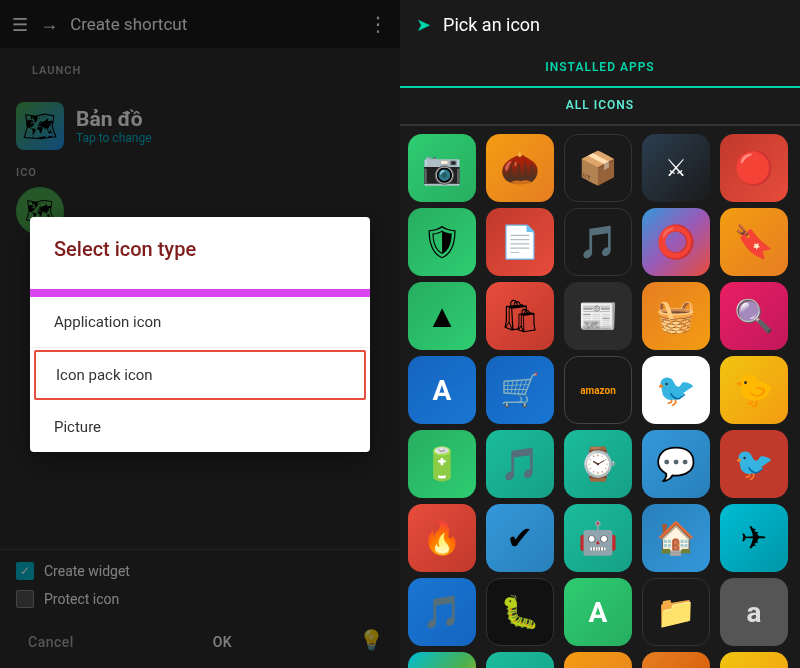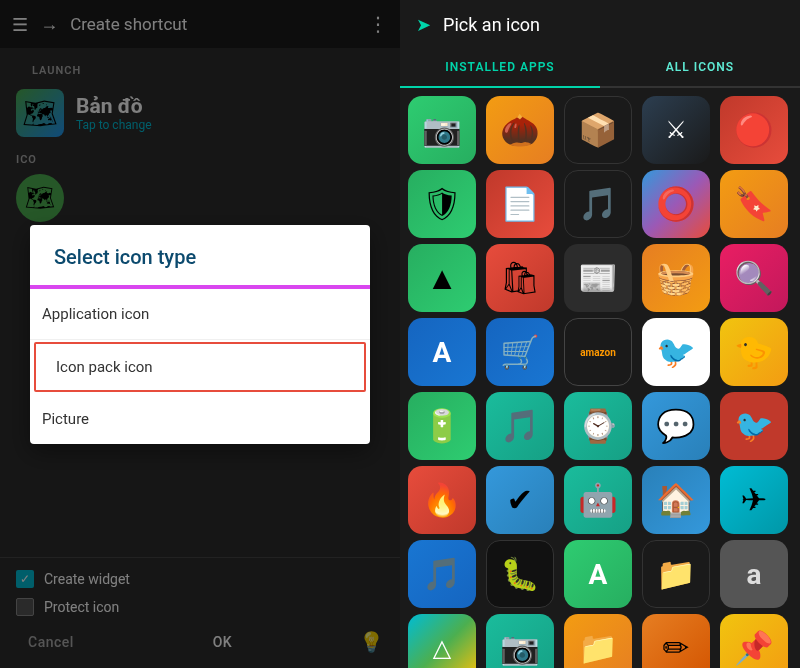--- a/index.html
+++ b/index.html
@@ -51,21 +51,21 @@
     .left-content {
       padding: 12px 16px;
       flex: 1;
     }
 
     .section-label {
       color: #aaa;
       font-size: 11px;
       font-weight: 600;
       letter-spacing: 1px;
-      margin-bottom: 12px;
+      margin-bottom: 25px;
       margin-top: 4px;
       padding-left: 16px;
     }
 
     .launch-row {
       display: flex;
       align-items: center;
       gap: 12px;
       margin-bottom: 16px;
     }
@@ -134,22 +134,22 @@
       display: flex;
       align-items: center;
       justify-content: center;
       font-size: 12px;
       color: #fff;
     }
 
     .bottom-buttons {
       display: flex;
       justify-content: space-between;
-      align-items: center;
-      margin-top: 12px;
+      align-items: flex-start;
+      margin-top: 20px;
     }
 
     .btn-cancel, .btn-ok {
       color: #aaa;
       font-size: 14px;
       font-weight: 500;
       letter-spacing: 0.5px;
       cursor: pointer;
       padding: 6px 12px;
     }
@@ -177,29 +177,29 @@
 
     .dialog {
       background: #fff;
       width: 340px;
       border-radius: 4px;
       overflow: hidden;
       box-shadow: 0 8px 24px rgba(0,0,0,0.4);
     }
 
     .dialog-title {
-      color: #0c4a6e;
+      color: #7f1d1d;
       font-size: 20px;
       font-weight: 500;
-      padding: 20px 24px 16px;
-      border-bottom: 4px solid #d946ef;
+      padding: 20px 24px 28px;
+      border-bottom: 8px solid #d946ef;
     }
 
     .dialog-item {
-      padding: 16px 12px;
+      padding: 16px 24px;
       font-size: 15px;
       color: #333;
       cursor: pointer;
       border-bottom: 1px solid #f0f0f0;
     }
 
     .dialog-item.selected {
       border: 2px solid #e74c3c;
       background: #fff;
       margin: 2px 4px;
@@ -236,20 +236,21 @@
 
     .right-top-bar-title {
       color: #fff;
       font-size: 18px;
     }
 
     .tabs-bar {
       display: flex;
       background: #1a1a1a;
       border-bottom: 2px solid #333;
+      flex-direction: column;
     }
 
     .tab {
       flex: 1;
       text-align: center;
       padding: 12px;
       color: #5eead4;
       font-size: 12px;
       font-weight: 600;
       letter-spacing: 1px;

